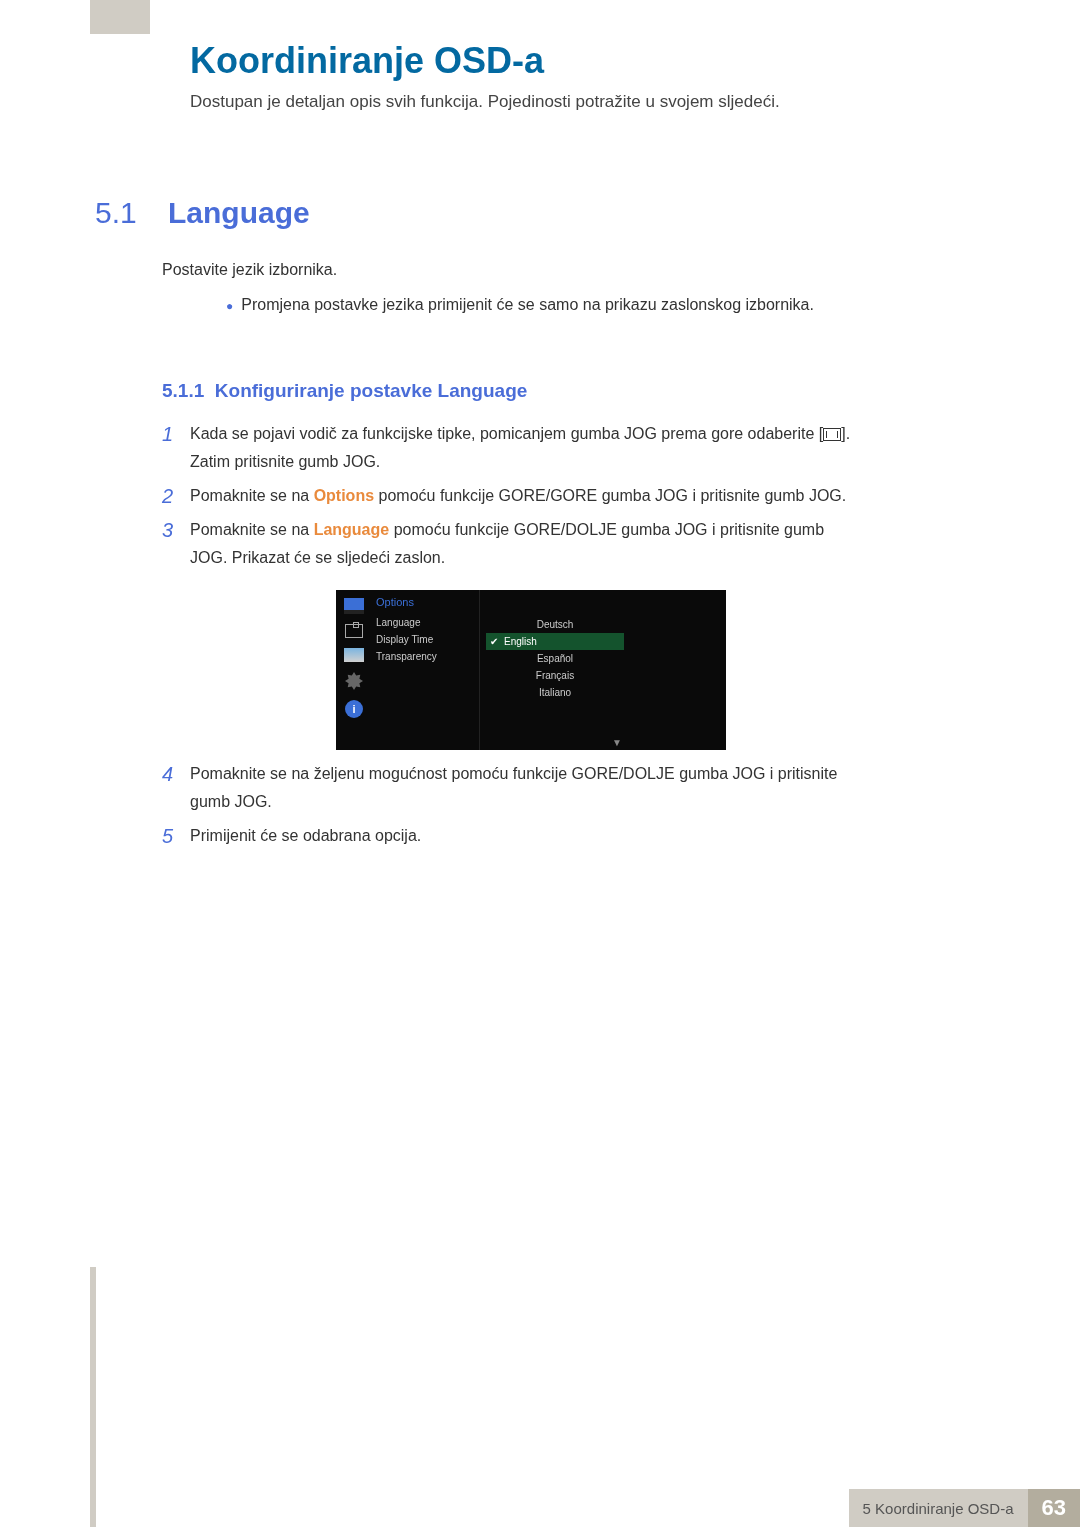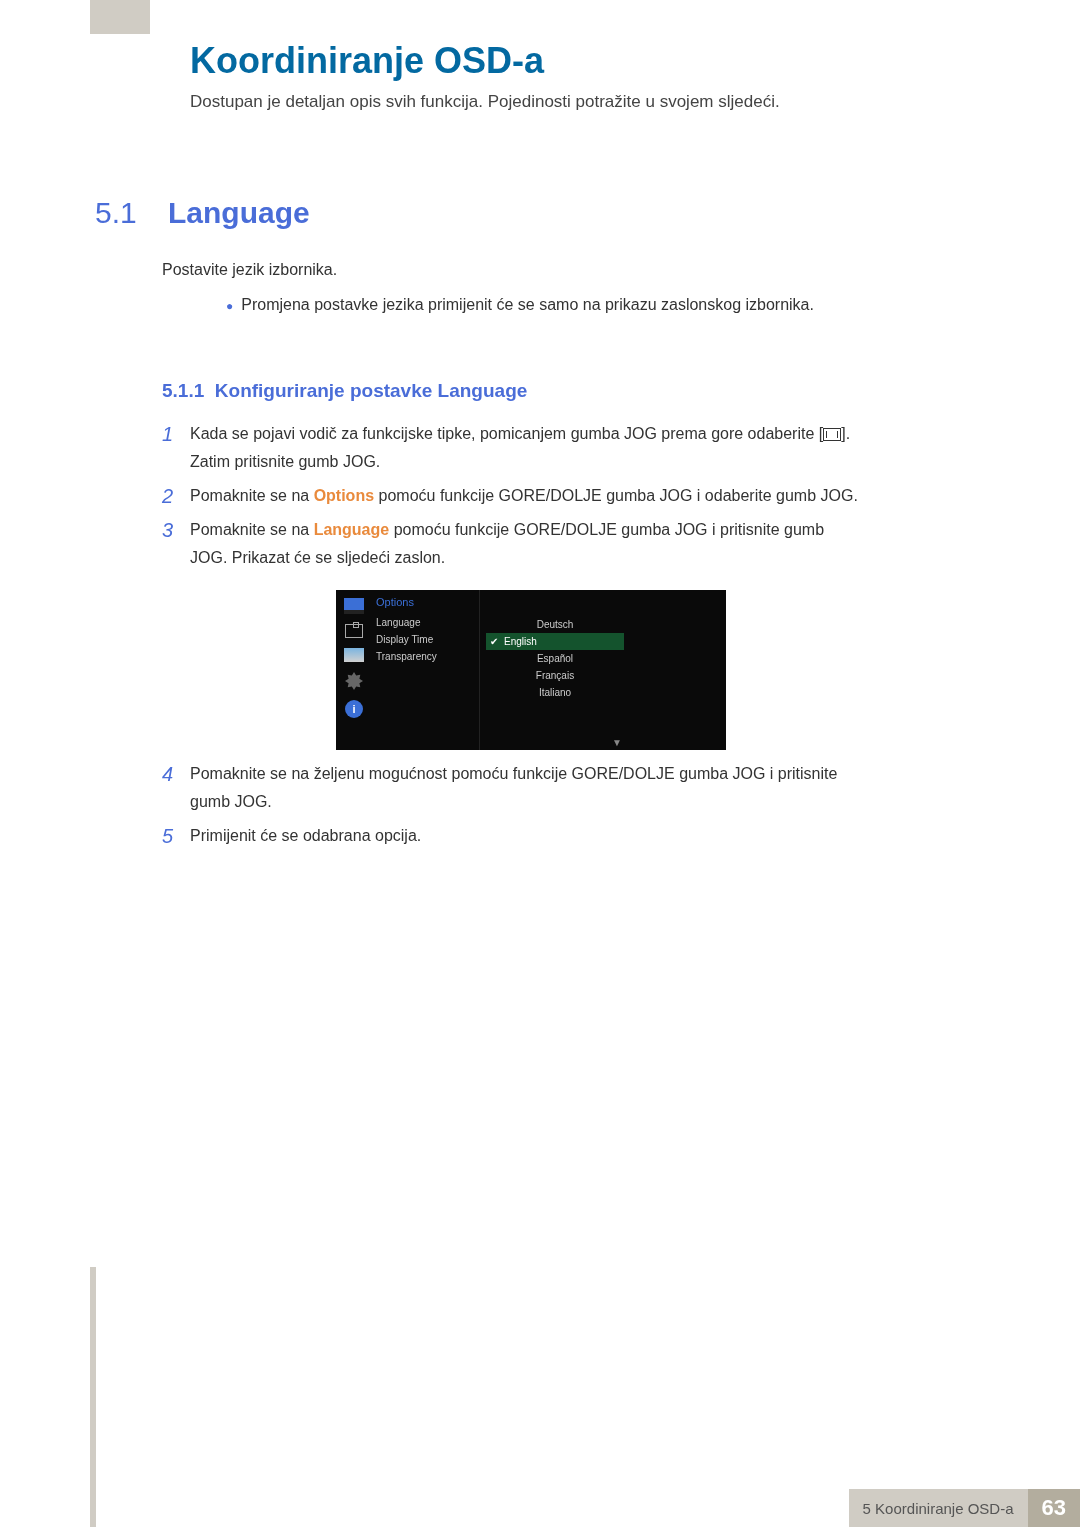--- a/index.html
+++ b/index.html
@@ -195,21 +195,21 @@
 <div class="steps">
   <div class="step">
     <div class="stepnum">1</div>
     <div class="steptxt">
       <span>Kada se pojavi vodič za funkcijske tipke, pomicanjem gumba JOG prema gore odaberite [</span><span class="menu-icon"></span><span>]. Zatim pritisnite gumb JOG.</span>
     </div>
   </div>
   <div class="step">
     <div class="stepnum">2</div>
     <div class="steptxt">
-      <span>Pomaknite se na </span><span class="orange">Options</span><span> pomoću funkcije GORE/DOLJE gumba JOG i odaberite gumb JOG.</span>
+      <span>Pomaknite se na </span><span class="orange">Options</span><span> pomoću funkcije GORE/GORE gumba JOG i pritisnite gumb JOG.</span>
     </div>
   </div>
   <div class="step">
     <div class="stepnum">3</div>
     <div class="steptxt">
       <span>Pomaknite se na </span><span class="orange">Language</span><span> pomoću funkcije GORE/DOLJE gumba JOG i pritisnite gumb JOG. Prikazat će se sljedeći zaslon.</span>
     </div>
   </div>
 </div>
 

